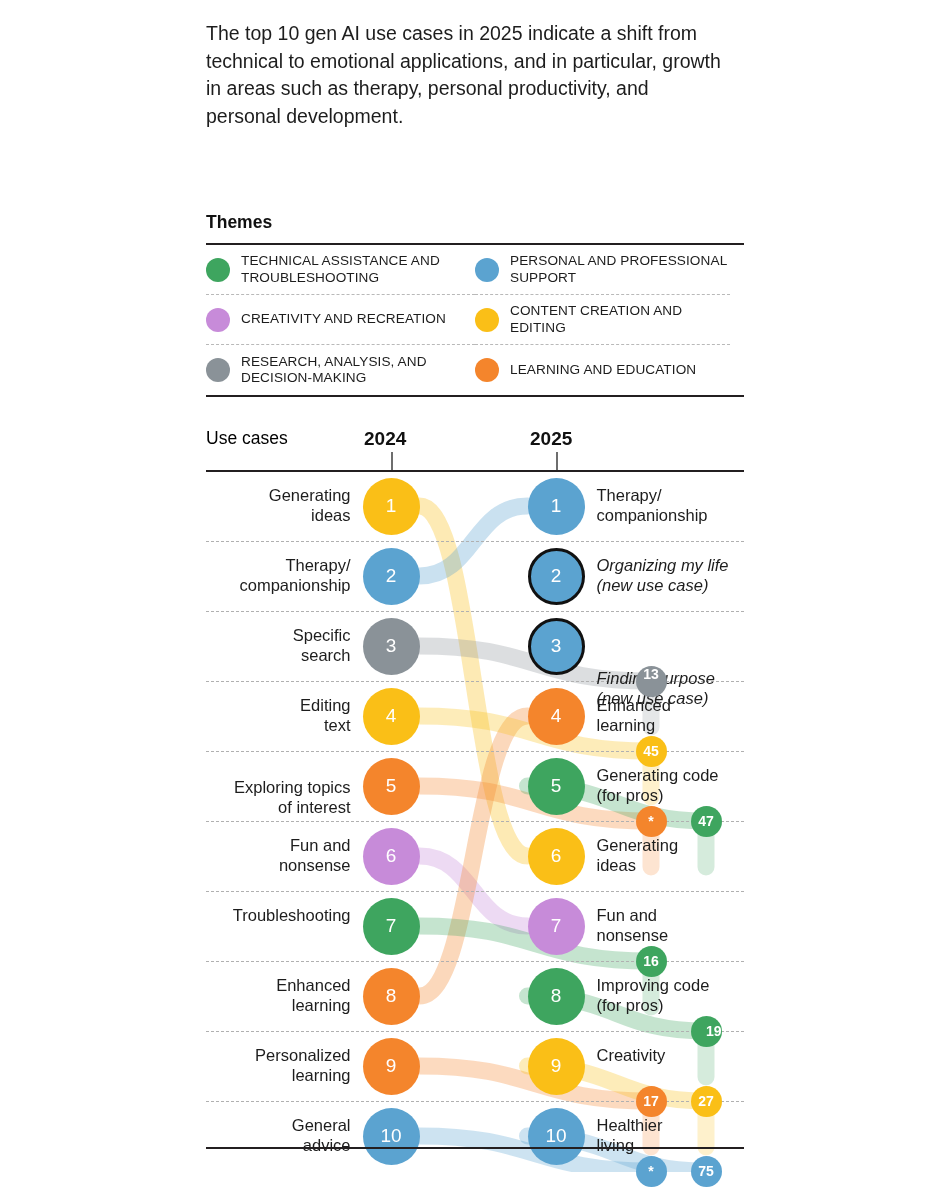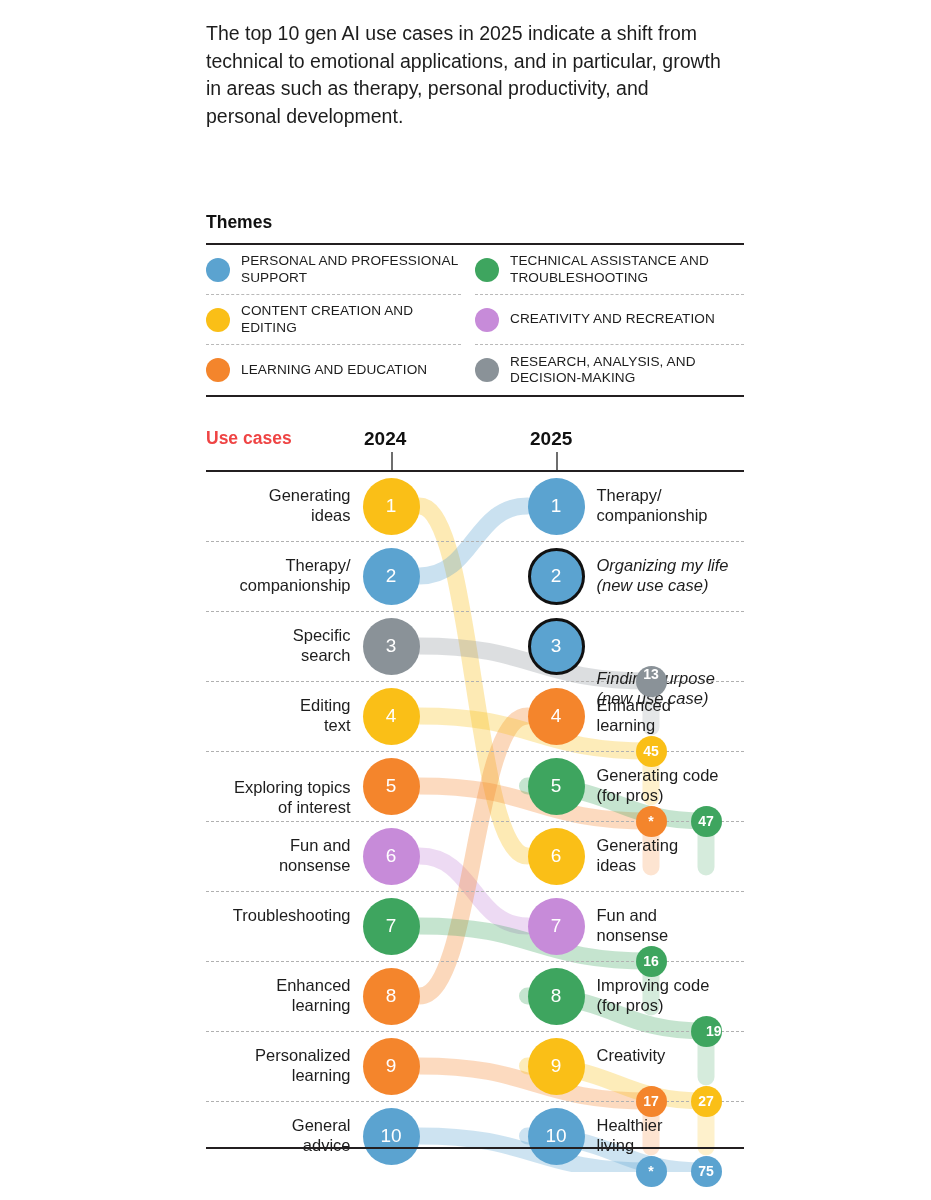--- a/index.html
+++ b/index.html
@@ -39,21 +39,21 @@
   .legend-item.last{border-bottom:none;}
   .legend-dot{width:24px;height:24px;border-radius:50%;flex:0 0 24px;}
   .legend-label{
     font-size:13.6px;line-height:1.18;letter-spacing:0.1px;
     color:#1d1d1d;text-transform:uppercase;
   }
 
   
   .chart{position:absolute;left:206px;top:428px;width:538px;}
   .chart-head{position:relative;height:30px;}
-  .ch-usecases{position:absolute;left:0;top:0;font-size:17.5px;font-weight:bold;color:#ef4444;}
+  .ch-usecases{position:absolute;left:0;top:0;font-size:17.5px;font-weight:normal;color:#000000;}
   .ch-y1{position:absolute;left:158px;top:0;font-size:19px;font-weight:bold;color:#111;}
   .ch-y2{position:absolute;left:324px;top:0;font-size:19px;font-weight:bold;color:#111;}
   .tickline{position:absolute;width:2px;background:#6e6e6e;top:24px;height:18px;}
   .tick1{left:185px;}
   .tick2{left:350px;}
   .chart-rule{position:absolute;left:0;top:42px;width:538px;border-top:2.5px solid #231f20;}
 
   .plot{position:absolute;left:0;top:44px;width:538px;height:692px;}
   .plot svg{position:absolute;left:0;top:0;}
   .rowline{position:absolute;left:0;width:538px;border-top:1.3px dashed #b0b0b0;}
@@ -72,46 +72,46 @@
 <div class="page">
 
   <div class="header">
     <p class="subtitle">The top 10 gen AI use cases in 2025 indicate a shift from technical to emotional applications, and in particular, growth in areas such as therapy, personal productivity, and personal development.</p>
   </div>
 
   <div class="themes">
     <div class="themes-h">Themes</div>
     <div class="rule-top"></div>
     <div class="legend-grid">
+      <div class="legend-col">
+        <div class="legend-item">
+          <span class="legend-dot" style="background:#3EA55F"></span>
+          <span class="legend-label">TECHNICAL ASSISTANCE AND TROUBLESHOOTING</span>
+        </div>
+        <div class="legend-item">
+          <span class="legend-dot" style="background:#C78BD9"></span>
+          <span class="legend-label">CREATIVITY AND RECREATION</span>
+        </div>
+        <div class="legend-item last">
+          <span class="legend-dot" style="background:#8A9298"></span>
+          <span class="legend-label">RESEARCH, ANALYSIS, AND DECISION-MAKING</span>
+        </div>
+      </div>
       <div class="legend-col left">
         <div class="legend-item">
           <span class="legend-dot" style="background:#5BA3D0"></span>
           <span class="legend-label">PERSONAL AND PROFESSIONAL SUPPORT</span>
         </div>
         <div class="legend-item">
           <span class="legend-dot" style="background:#FABF17"></span>
           <span class="legend-label">CONTENT CREATION AND EDITING</span>
         </div>
         <div class="legend-item last">
           <span class="legend-dot" style="background:#F4852C"></span>
           <span class="legend-label">LEARNING AND EDUCATION</span>
-        </div>
-      </div>
-      <div class="legend-col">
-        <div class="legend-item">
-          <span class="legend-dot" style="background:#3EA55F"></span>
-          <span class="legend-label">TECHNICAL ASSISTANCE AND TROUBLESHOOTING</span>
-        </div>
-        <div class="legend-item">
-          <span class="legend-dot" style="background:#C78BD9"></span>
-          <span class="legend-label">CREATIVITY AND RECREATION</span>
-        </div>
-        <div class="legend-item last">
-          <span class="legend-dot" style="background:#8A9298"></span>
-          <span class="legend-label">RESEARCH, ANALYSIS, AND DECISION-MAKING</span>
         </div>
       </div>
     </div>
     <div class="rule-bot"></div>
   </div>
 
   <div class="chart">
     <div class="chart-head">
       <span class="ch-usecases">Use cases</span>
       <span class="ch-y1">2024</span>

